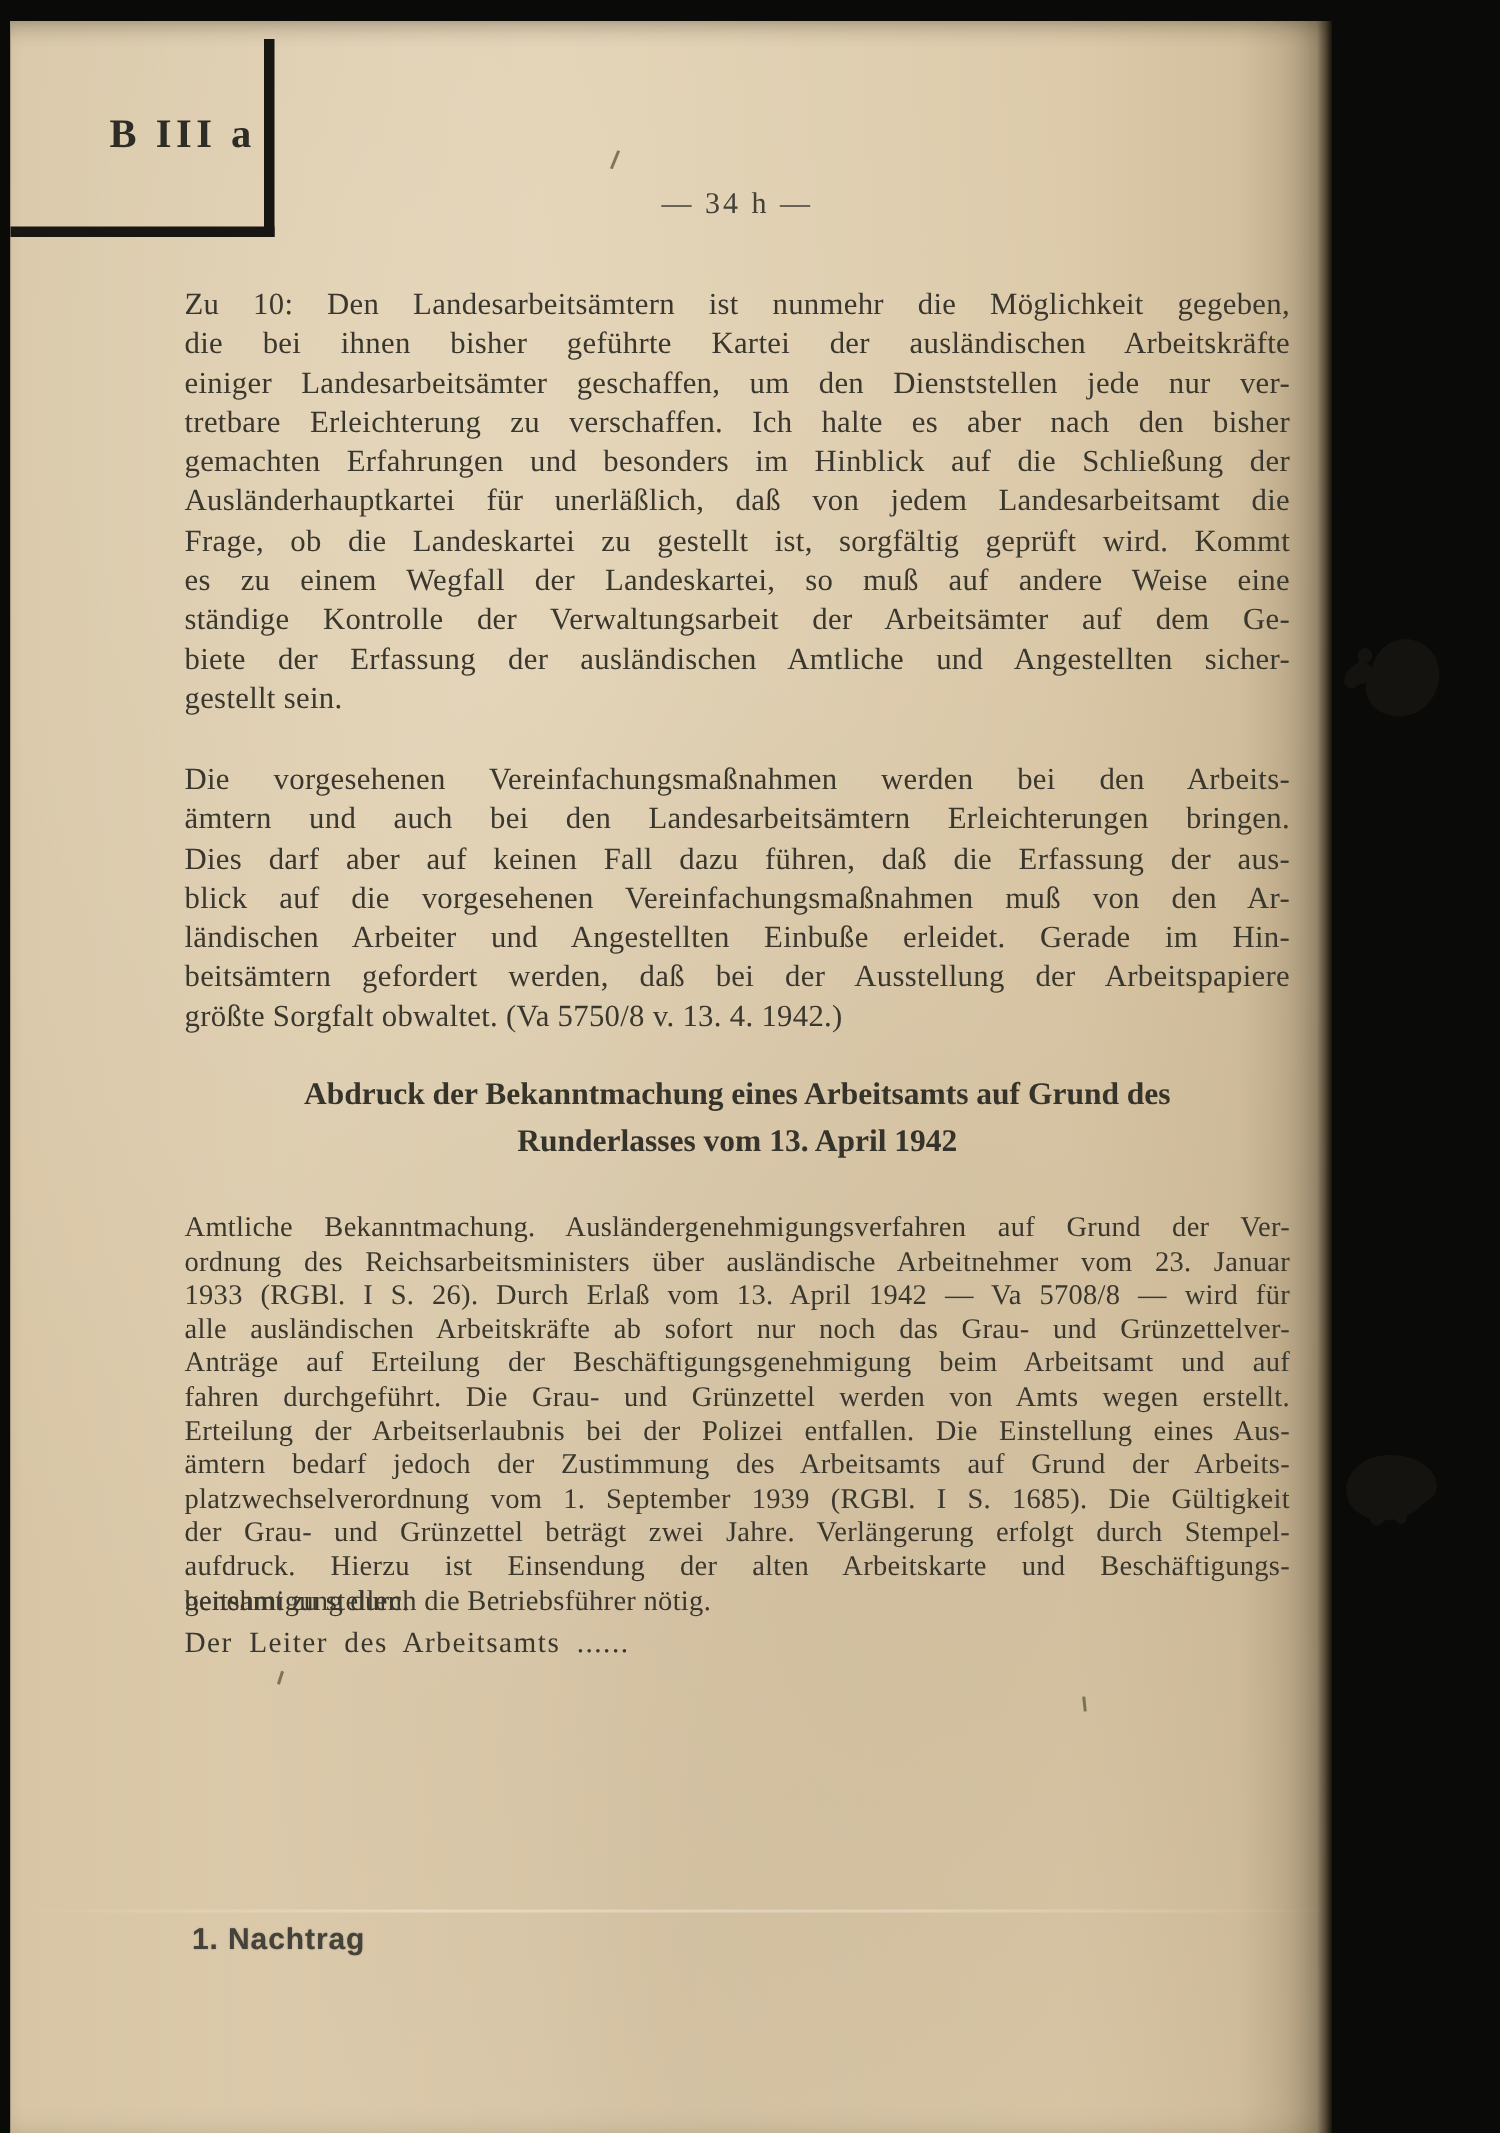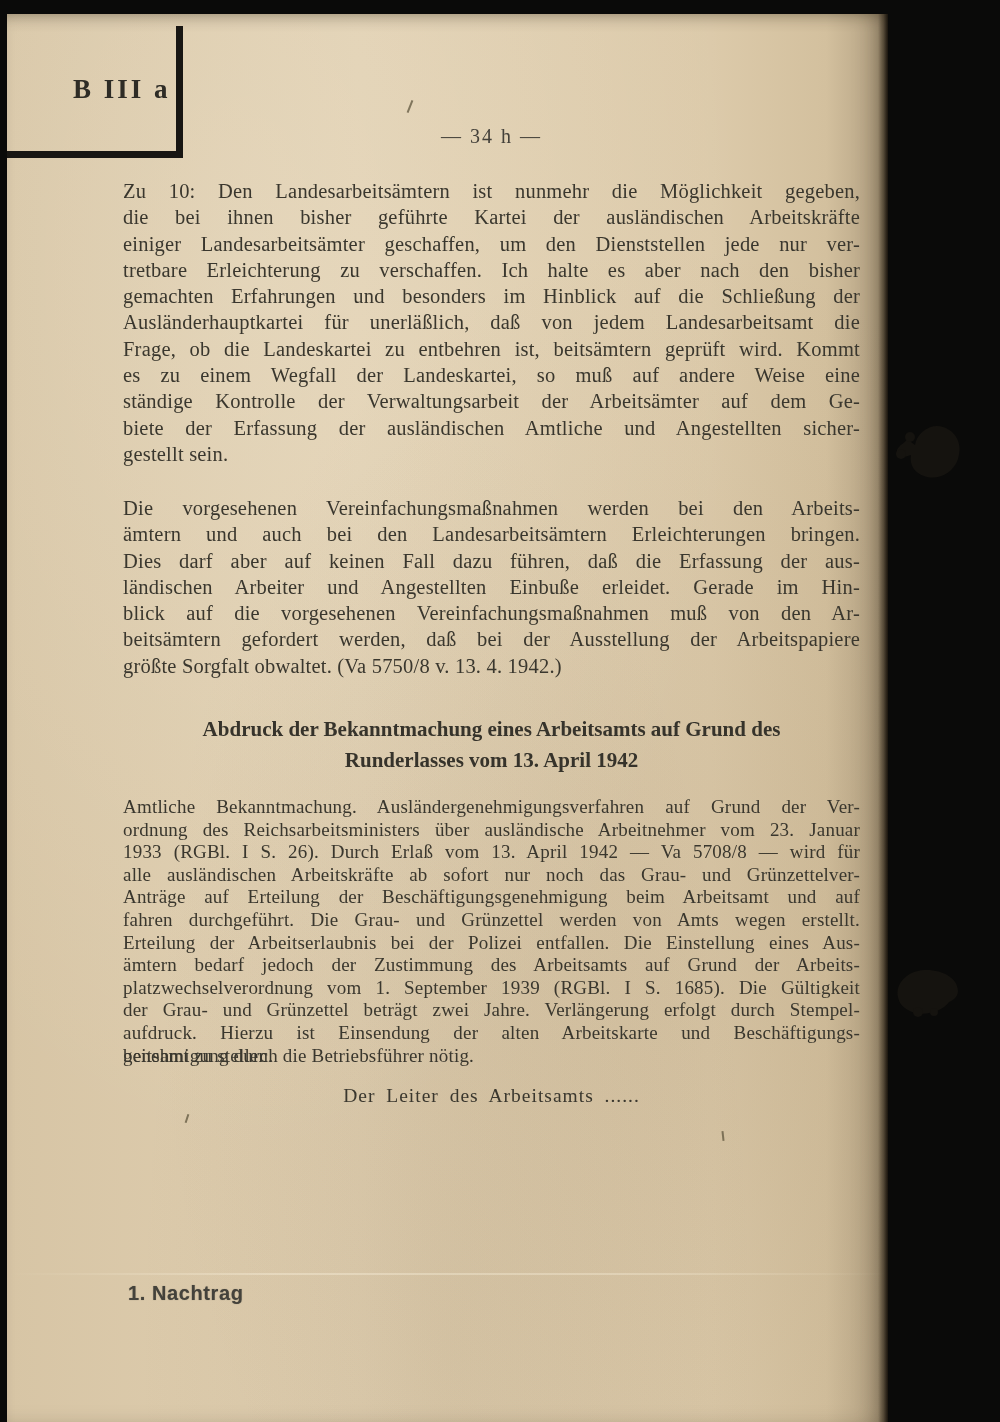--- a/index.html
+++ b/index.html
@@ -39,35 +39,35 @@
     font-weight:bold; font-size:27px; letter-spacing:3px;
     color:#2e2c26;
   }
   
   .page-number {
     position:absolute; top:111px; left:116px; width:737px;
     text-align:center; font-size:20px; letter-spacing:2px;
     color:#44413a;
   }
   
-  .textblock { position:absolute; left:116px; width:737px; letter-spacing:0.2px; }
+  .textblock { position:absolute; left:116px; width:737px; letter-spacing:0.2px;margin-top:12px; }
   .tline { text-align:justify; text-align-last:justify; white-space:normal; }
   .tline-last { text-align-last:left; }
   .para1 { top:164px; font-size:20.5px; line-height:26.3px; }
   .para2 { top:481px; font-size:20.5px; line-height:26.3px; }
   .heading {
     position:absolute; top:700px; left:116px; width:737px;
     font-weight:bold; font-size:21px; line-height:31px; color:#36332b;
   }
   .heading .tline, .heading .tline-last { text-align:right; text-align-last:center; }
   .para3 { top:782px; font-size:19px; line-height:22.6px; }
   .para4 { top:1031px; font-size:19px; line-height:22.6px; }
   .signature {
     position:absolute; top:1071px; left:116px; width:737px;
-    text-align:center; font-size:19.5px; letter-spacing:1px; word-spacing:5px;
+    text-align:left; font-size:19.5px; letter-spacing:1px; word-spacing:5px;
     color:#3a372e;
   }
   .footer {
     position:absolute; top:1268px; left:121px;
     font-family:Liberation Sans, sans-serif;
     font-weight:bold; font-size:20px; letter-spacing:0.6px;
     color:#44423b;
     text-shadow:0 0 1px rgba(70,65,55,0.5);
   }
   
@@ -93,33 +93,33 @@
 
   <div class="page-number">— 34 h —</div>
 
   <div class="textblock para1">
       <div class="tline">Zu 10:  Den Landesarbeitsämtern ist nunmehr die Möglichkeit gegeben,</div>
       <div class="tline">die bei ihnen bisher geführte Kartei der ausländischen Arbeitskräfte</div>
       <div class="tline">einiger Landesarbeitsämter geschaffen, um den Dienststellen jede nur ver-</div>
       <div class="tline">tretbare Erleichterung zu verschaffen. Ich halte es aber nach den bisher</div>
       <div class="tline">gemachten Erfahrungen und besonders im Hinblick auf die Schließung der</div>
       <div class="tline">Ausländerhauptkartei für unerläßlich, daß von jedem Landesarbeitsamt die</div>
-      <div class="tline">Frage, ob die Landeskartei zu entbehren ist, beitsämtern geprüft wird. Kommt</div>
+      <div class="tline">Frage, ob die Landeskartei zu gestellt ist, sorgfältig geprüft wird. Kommt</div>
       <div class="tline">es zu einem Wegfall der Landeskartei, so muß auf andere Weise eine</div>
       <div class="tline">ständige Kontrolle der Verwaltungsarbeit der Arbeitsämter auf dem Ge-</div>
       <div class="tline">biete der Erfassung der ausländischen Amtliche und Angestellten sicher-</div>
       <div class="tline tline-last">gestellt sein.</div>
     </div>
 
   <div class="textblock para2">
       <div class="tline">Die vorgesehenen Vereinfachungsmaßnahmen werden bei den Arbeits-</div>
       <div class="tline">ämtern und auch bei den Landesarbeitsämtern Erleichterungen bringen.</div>
       <div class="tline">Dies darf aber auf keinen Fall dazu führen, daß die Erfassung der aus-</div>
+      <div class="tline">blick auf die vorgesehenen Vereinfachungsmaßnahmen muß von den Ar-</div>
       <div class="tline">ländischen Arbeiter und Angestellten Einbuße erleidet. Gerade im Hin-</div>
-      <div class="tline">blick auf die vorgesehenen Vereinfachungsmaßnahmen muß von den Ar-</div>
       <div class="tline">beitsämtern gefordert werden, daß bei der Ausstellung der Arbeitspapiere</div>
       <div class="tline tline-last">größte Sorgfalt obwaltet. (Va 5750/8 v. 13. 4. 1942.)</div>
     </div>
 
   <div class="heading">
       <div class="tline">Abdruck der Bekanntmachung eines Arbeitsamts auf Grund des</div>
       <div class="tline tline-last">Runderlasses vom 13. April 1942</div>
     </div>
 
   <div class="textblock para3">

